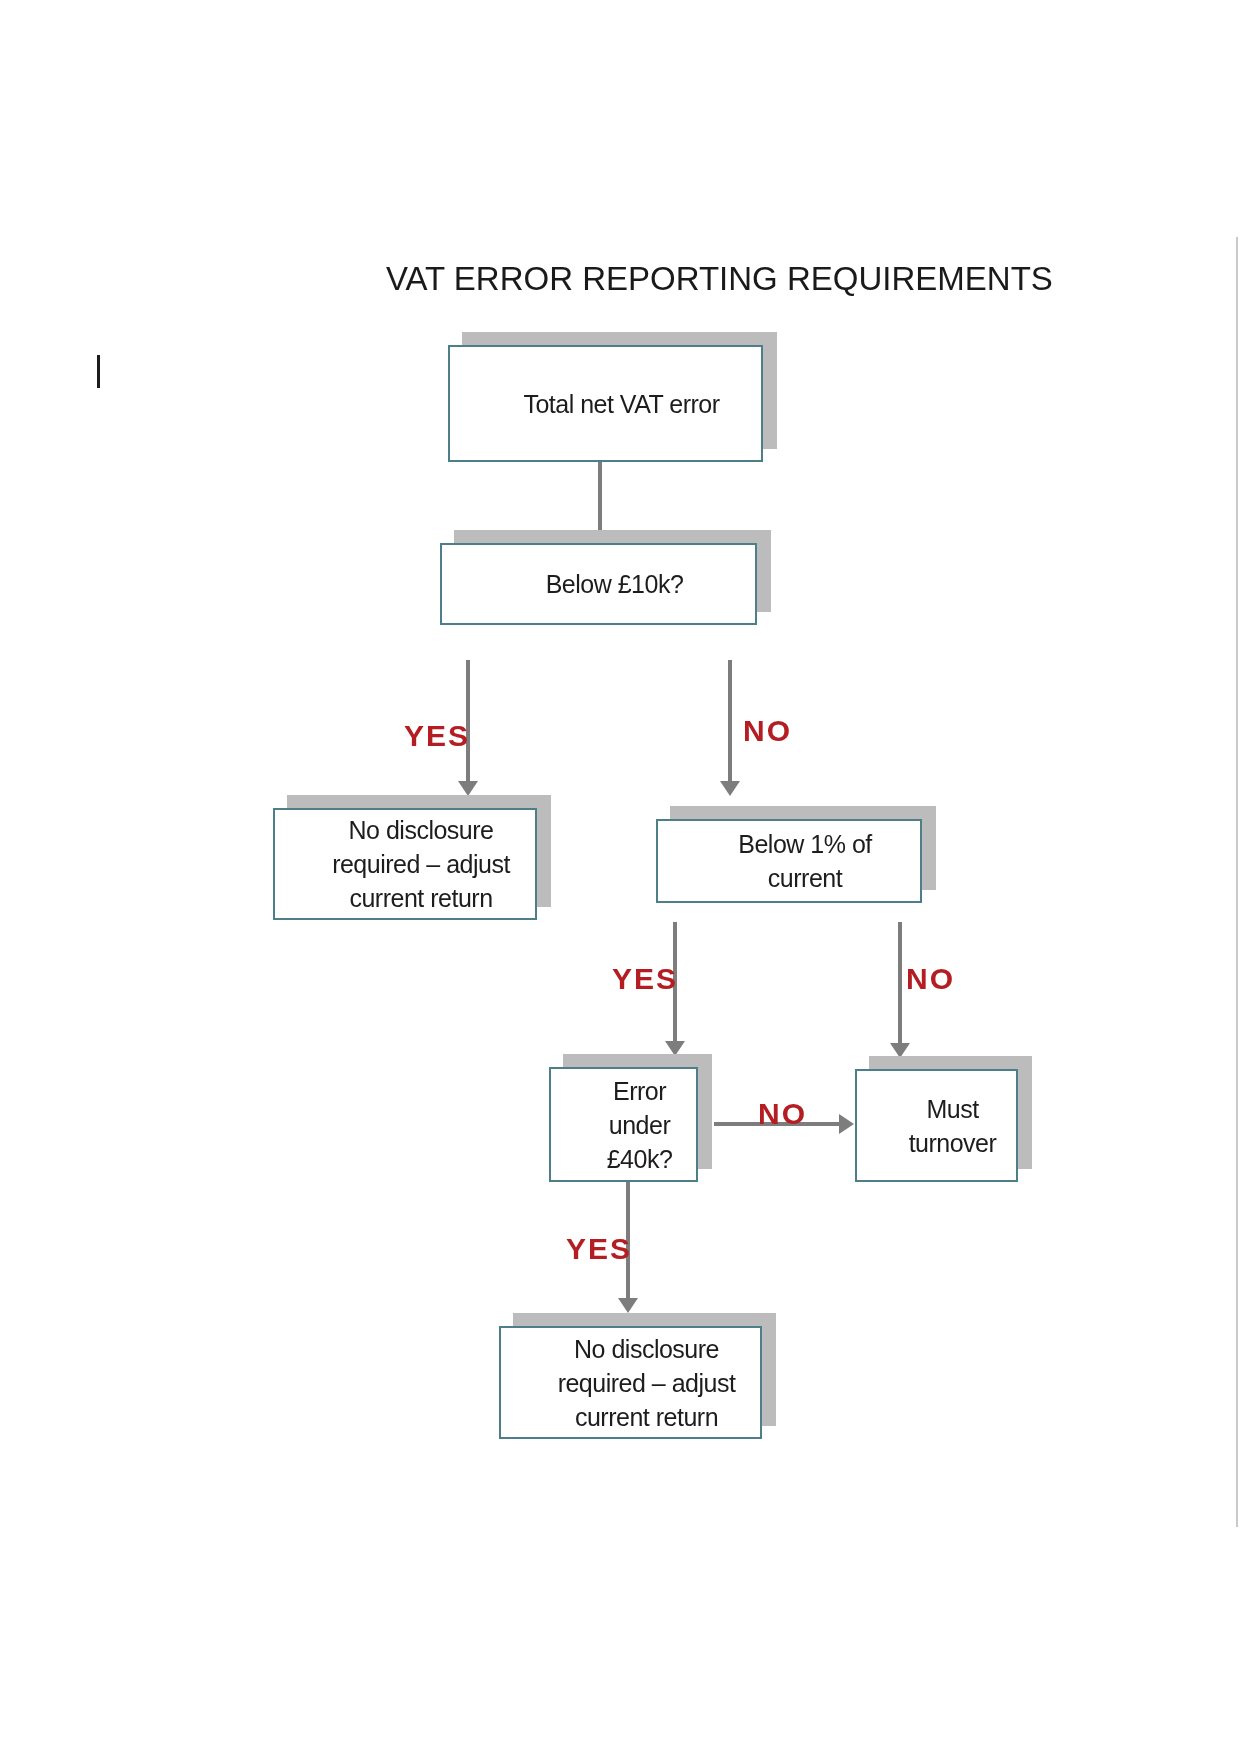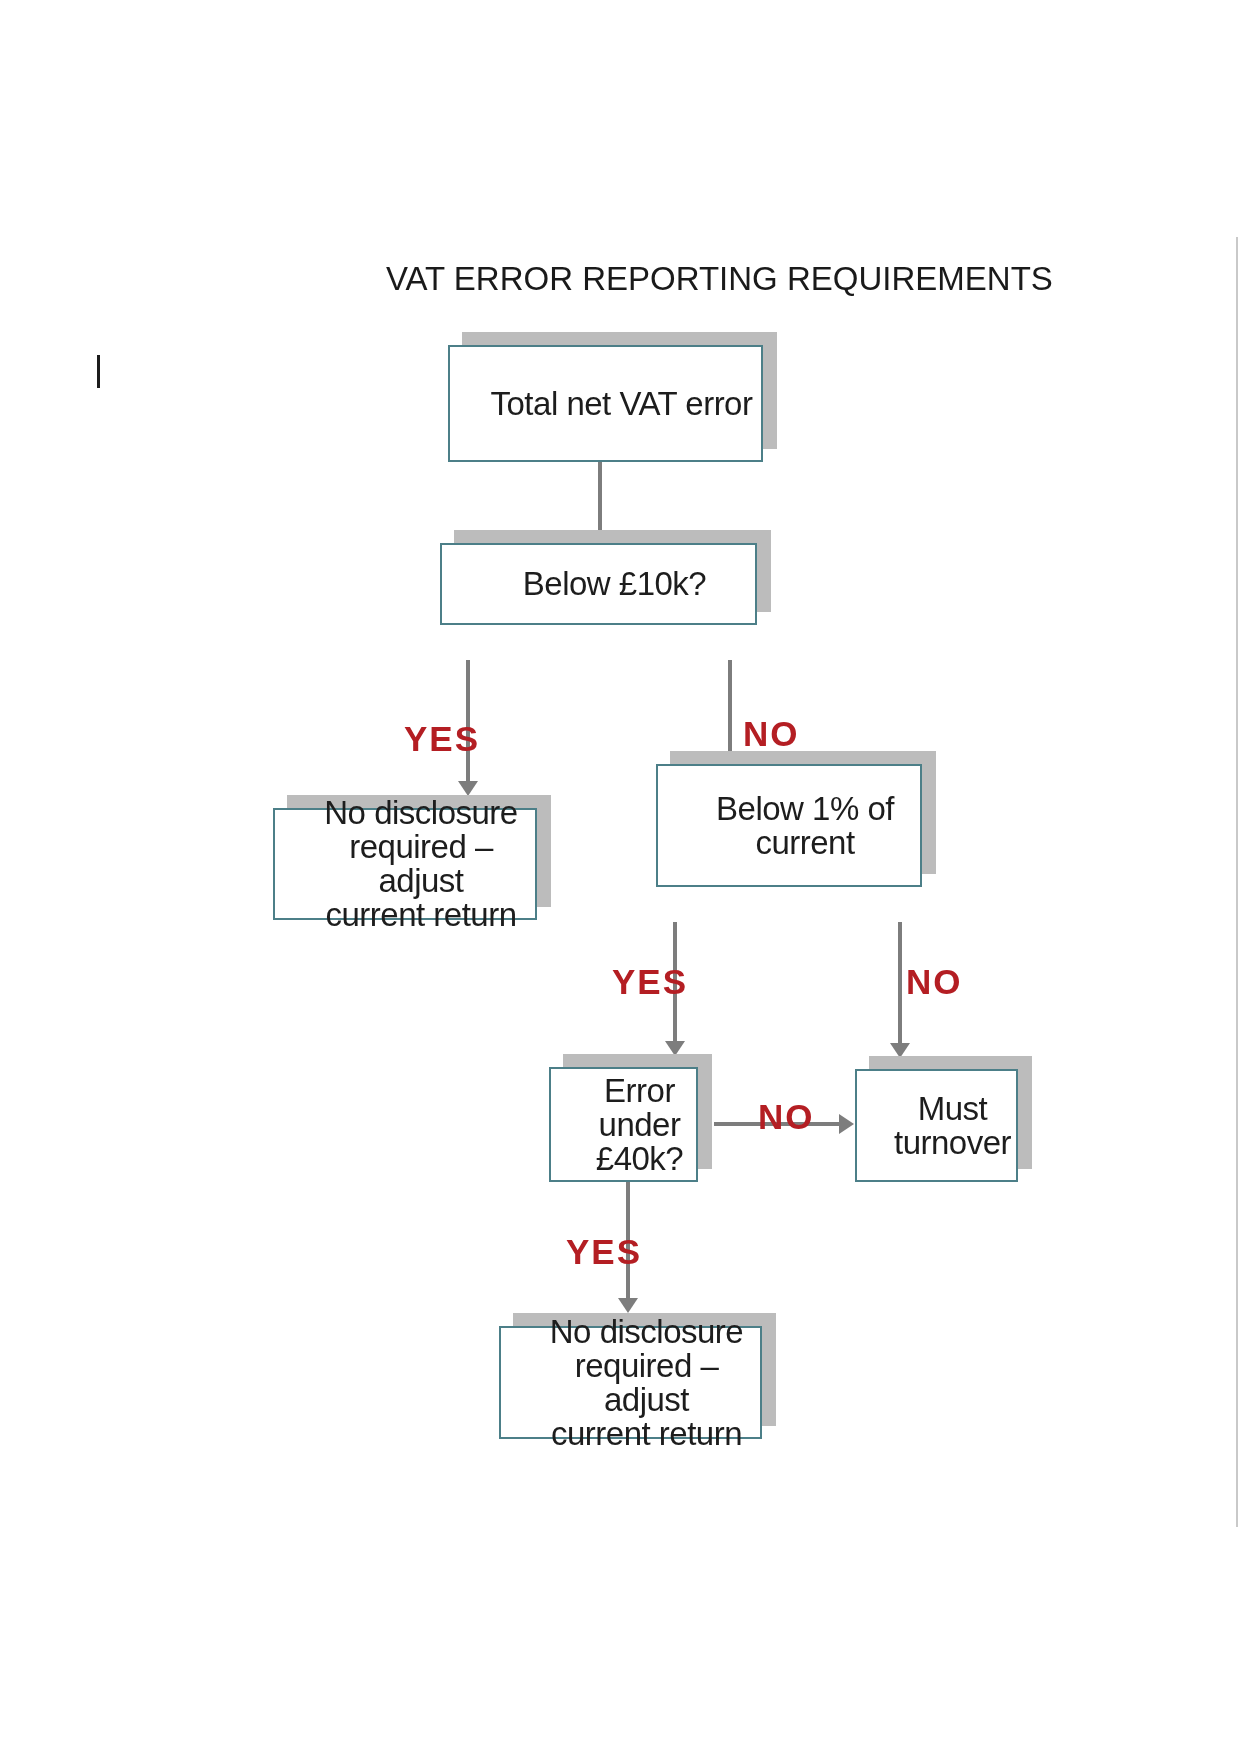--- a/index.html
+++ b/index.html
@@ -31,21 +31,21 @@
   }
   .node-box {
     position: absolute; inset: 0;
     background: #ffffff;
     border: 2px solid #4c7f88;
     display: flex;
     flex-direction: column;
     justify-content: center;
     align-items: center;
     text-align: center;
-    font-size: 33px;
+    font-size: 25px;
     line-height: 34px;
     color: #1d1d1d;
     letter-spacing: -0.5px;
     z-index: 1;
     padding-left: 32px;
   }
 
   
   .vline, .hline { position: absolute; background: #7d7d7d; }
   .vline { width: 4px; }
@@ -59,21 +59,21 @@
   .arrowhead-right {
     position: absolute; width: 0; height: 0;
     border-top: 10px solid transparent;
     border-bottom: 10px solid transparent;
     border-left: 15px solid #7d7d7d;
   }
 
   .edge-label {
     position: absolute;
     font-weight: bold;
-    font-size: 35px;
+    font-size: 30px;
     color: #b41e23;
     letter-spacing: 2px;
     z-index: 2;
     white-space: nowrap;
   }
 
   .cursor-mark {
     position: absolute;
     left: 97px; top: 355px;
     width: 3px; height: 33px;
@@ -123,21 +123,21 @@
 
   <div class="node" style="left:273px; top:808px; width:264px; height:112px;">
     <div class="node-shadow"></div>
     <div class="node-box">
       <span>No disclosure</span>
       <span>required – adjust</span>
       <span>current return</span>
     </div>
   </div>
 
-  <div class="node" style="left:656px; top:764px; width:266px; height:123px;">
+  <div class="node" style="left:656px; top:819px; width:266px; height:84px;">
     <div class="node-shadow"></div>
     <div class="node-box">
       <span>Below 1% of</span>
       <span>current</span>
     </div>
   </div>
 
   <div class="vline" style="left:673px; top:922px; height:121px;"></div>
   <div class="arrowhead-down" style="left:665px; top:1041px;"></div>
   <div class="edge-label" style="left:612px; top:962px;">YES</div>

